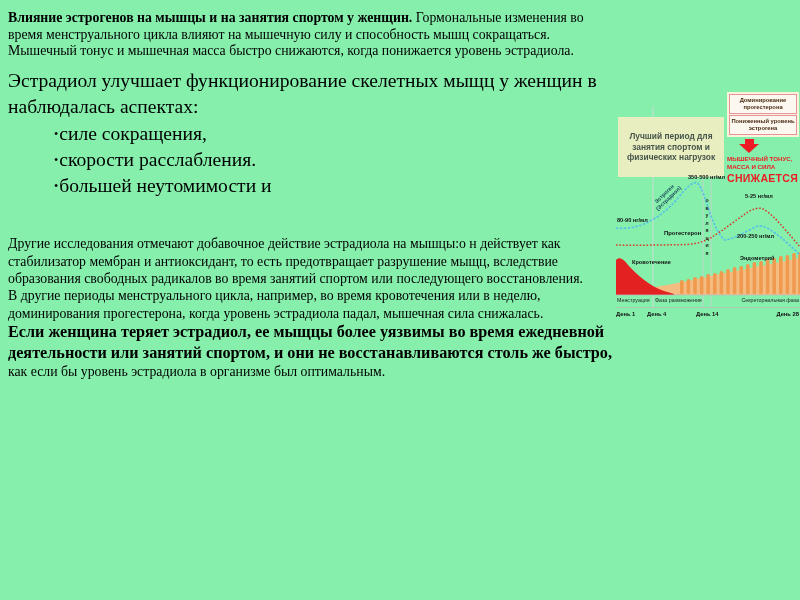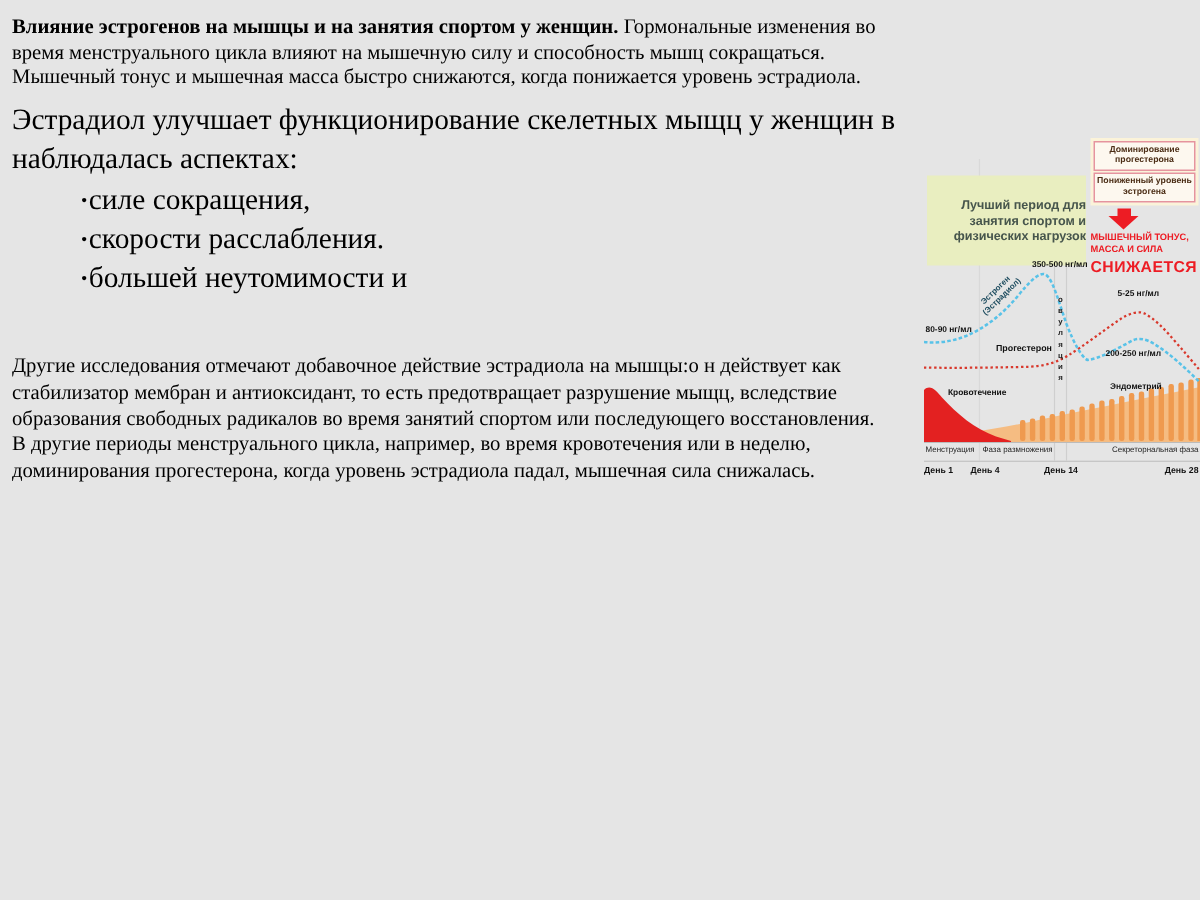--- a/index.html
+++ b/index.html
@@ -1,35 +1,35 @@
 <!DOCTYPE html>
 <html><head>
 <meta charset="utf-8">
 <style>
   html,body{margin:0;padding:0;}
   body{width:800px;height:600px;background:#ffffff;font-family:"Liberation Serif", serif;color:#000;}
-  .canvas{position:relative;width:800px;height:600px;background:#e5e5e5;overflow:hidden;}
+  .canvas{position:relative;width:800px;height:600px;background:#86efac;overflow:hidden;}
 
   
   .textcol{position:absolute;left:8px;top:10px;width:606px;}
   .textcol p{margin:0;}
   .t{font-size:13.8px;line-height:1.21;}
   .big{font-size:19.6px;line-height:1.34;margin-top:8px !important;}
   .bullets{font-size:19.6px;line-height:1.34;margin-left:46px;}
   .bullet::before{content:"\2022";font-size:12px;vertical-align:2px;margin-right:1px;}
   .block2{margin-top:36px;}
   .b2{font-size:13.8px;line-height:1.26;}
   .bold-mid{font-weight:bold;font-size:15.6px;}
   .bold-big{font-weight:bold;font-size:16.2px;}
 
   
   .chart{position:absolute;left:616px;top:90px;width:184px;height:232px;font-family:"Liberation Sans", sans-serif;}
   .chart svg{position:absolute;left:0;top:0;}
   .abs{position:absolute;white-space:nowrap;}
-  .greenbox{left:2px;top:27px;width:106px;height:60px;background:#e9eec0;display:flex;align-items:center;justify-content:center;text-align:right;font-weight:bold;font-size:8.4px;line-height:1.3;color:#46554c;white-space:normal;}
+  .greenbox{left:2px;top:27px;width:106px;height:60px;background:#e9eec0;display:flex;align-items:center;justify-content:center;text-align:center;font-weight:bold;font-size:8.4px;line-height:1.3;color:#46554c;white-space:normal;}
   .creambox{left:111px;top:2px;width:72px;height:45px;background:#fbf3d9;padding:0;}
   .innerbox{position:absolute;left:2px;width:66px;border:1px solid #e5949e;background:#fdf8ef;color:#4a2c14;font-weight:bold;font-size:5.8px;line-height:1.25;text-align:center;padding:2px 0;white-space:normal;}
   .ib1{top:2px;}
   .ib2{top:23px;}
   .arrow-stem{left:129px;top:49px;width:9px;height:5px;background:#ed1c24;}
   .arrow-head{left:123px;top:54px;width:0;height:0;border-left:10px solid transparent;border-right:10px solid transparent;border-top:9px solid #ed1c24;}
   .warnblock{left:111px;top:65px;width:73px;text-align:left;color:#ed1c24;font-weight:bold;font-size:6.2px;line-height:1.35;white-space:normal;}
   .warn3{font-size:10.5px;line-height:1.15;letter-spacing:0.3px;}
   .vlabel{font-weight:bold;font-size:5.6px;color:#111;}
   .lbl-start{left:1px;top:127px;}
@@ -61,20 +61,21 @@
     <p class="t">Мышечный тонус и мышечная масса быстро снижаются, когда понижается уровень эстрадиола.</p>
     <p class="big">Эстрадиол улучшает функционирование скелетных мыщц у женщин в наблюдалась аспектах:</p>
     <div class="bullets">
       <div class="bullet"><span>силе сокращения,</span></div>
       <div class="bullet"><span>скорости расслабления.</span></div>
       <div class="bullet"><span>большей неутомимости и</span></div>
     </div>
     <div class="block2">
       <p class="b2">Другие исследования отмечают добавочное действие эстрадиола на мышцы:о н действует как стабилизатор мембран и антиоксидант, то есть предотвращает разрушение мыщц, вследствие образования свободных радикалов во время занятий спортом или последующего восстановления.</p>
       <p class="b2">В другие периоды менструального цикла, например, во время кровотечения или в неделю, доминирования прогестерона, когда уровень эстрадиола падал, мышечная сила снижалась.</p>
+      <p class="b2"><b class="bold-big">Если женщина теряет эстрадиол, ее мыщцы более уязвимы во время ежедневной деятельности или занятий спортом, и они не восстанавливаются столь же быстро,</b><span> как если бы уровень эстрадиола в организме был оптимальным.</span></p>
     </div>
   </div>
 
   <div class="chart">
     <svg width="184" height="232" viewBox="0 0 184 232">
 
       <line x1="37" y1="16" x2="37" y2="217" stroke="#d9d9d9" stroke-width="0.8"></line>
       <line x1="87" y1="88" x2="87" y2="217" stroke="#cfcfcf" stroke-width="0.8"></line>
       <line x1="95" y1="88" x2="95" y2="217" stroke="#cfcfcf" stroke-width="0.8"></line>
 

